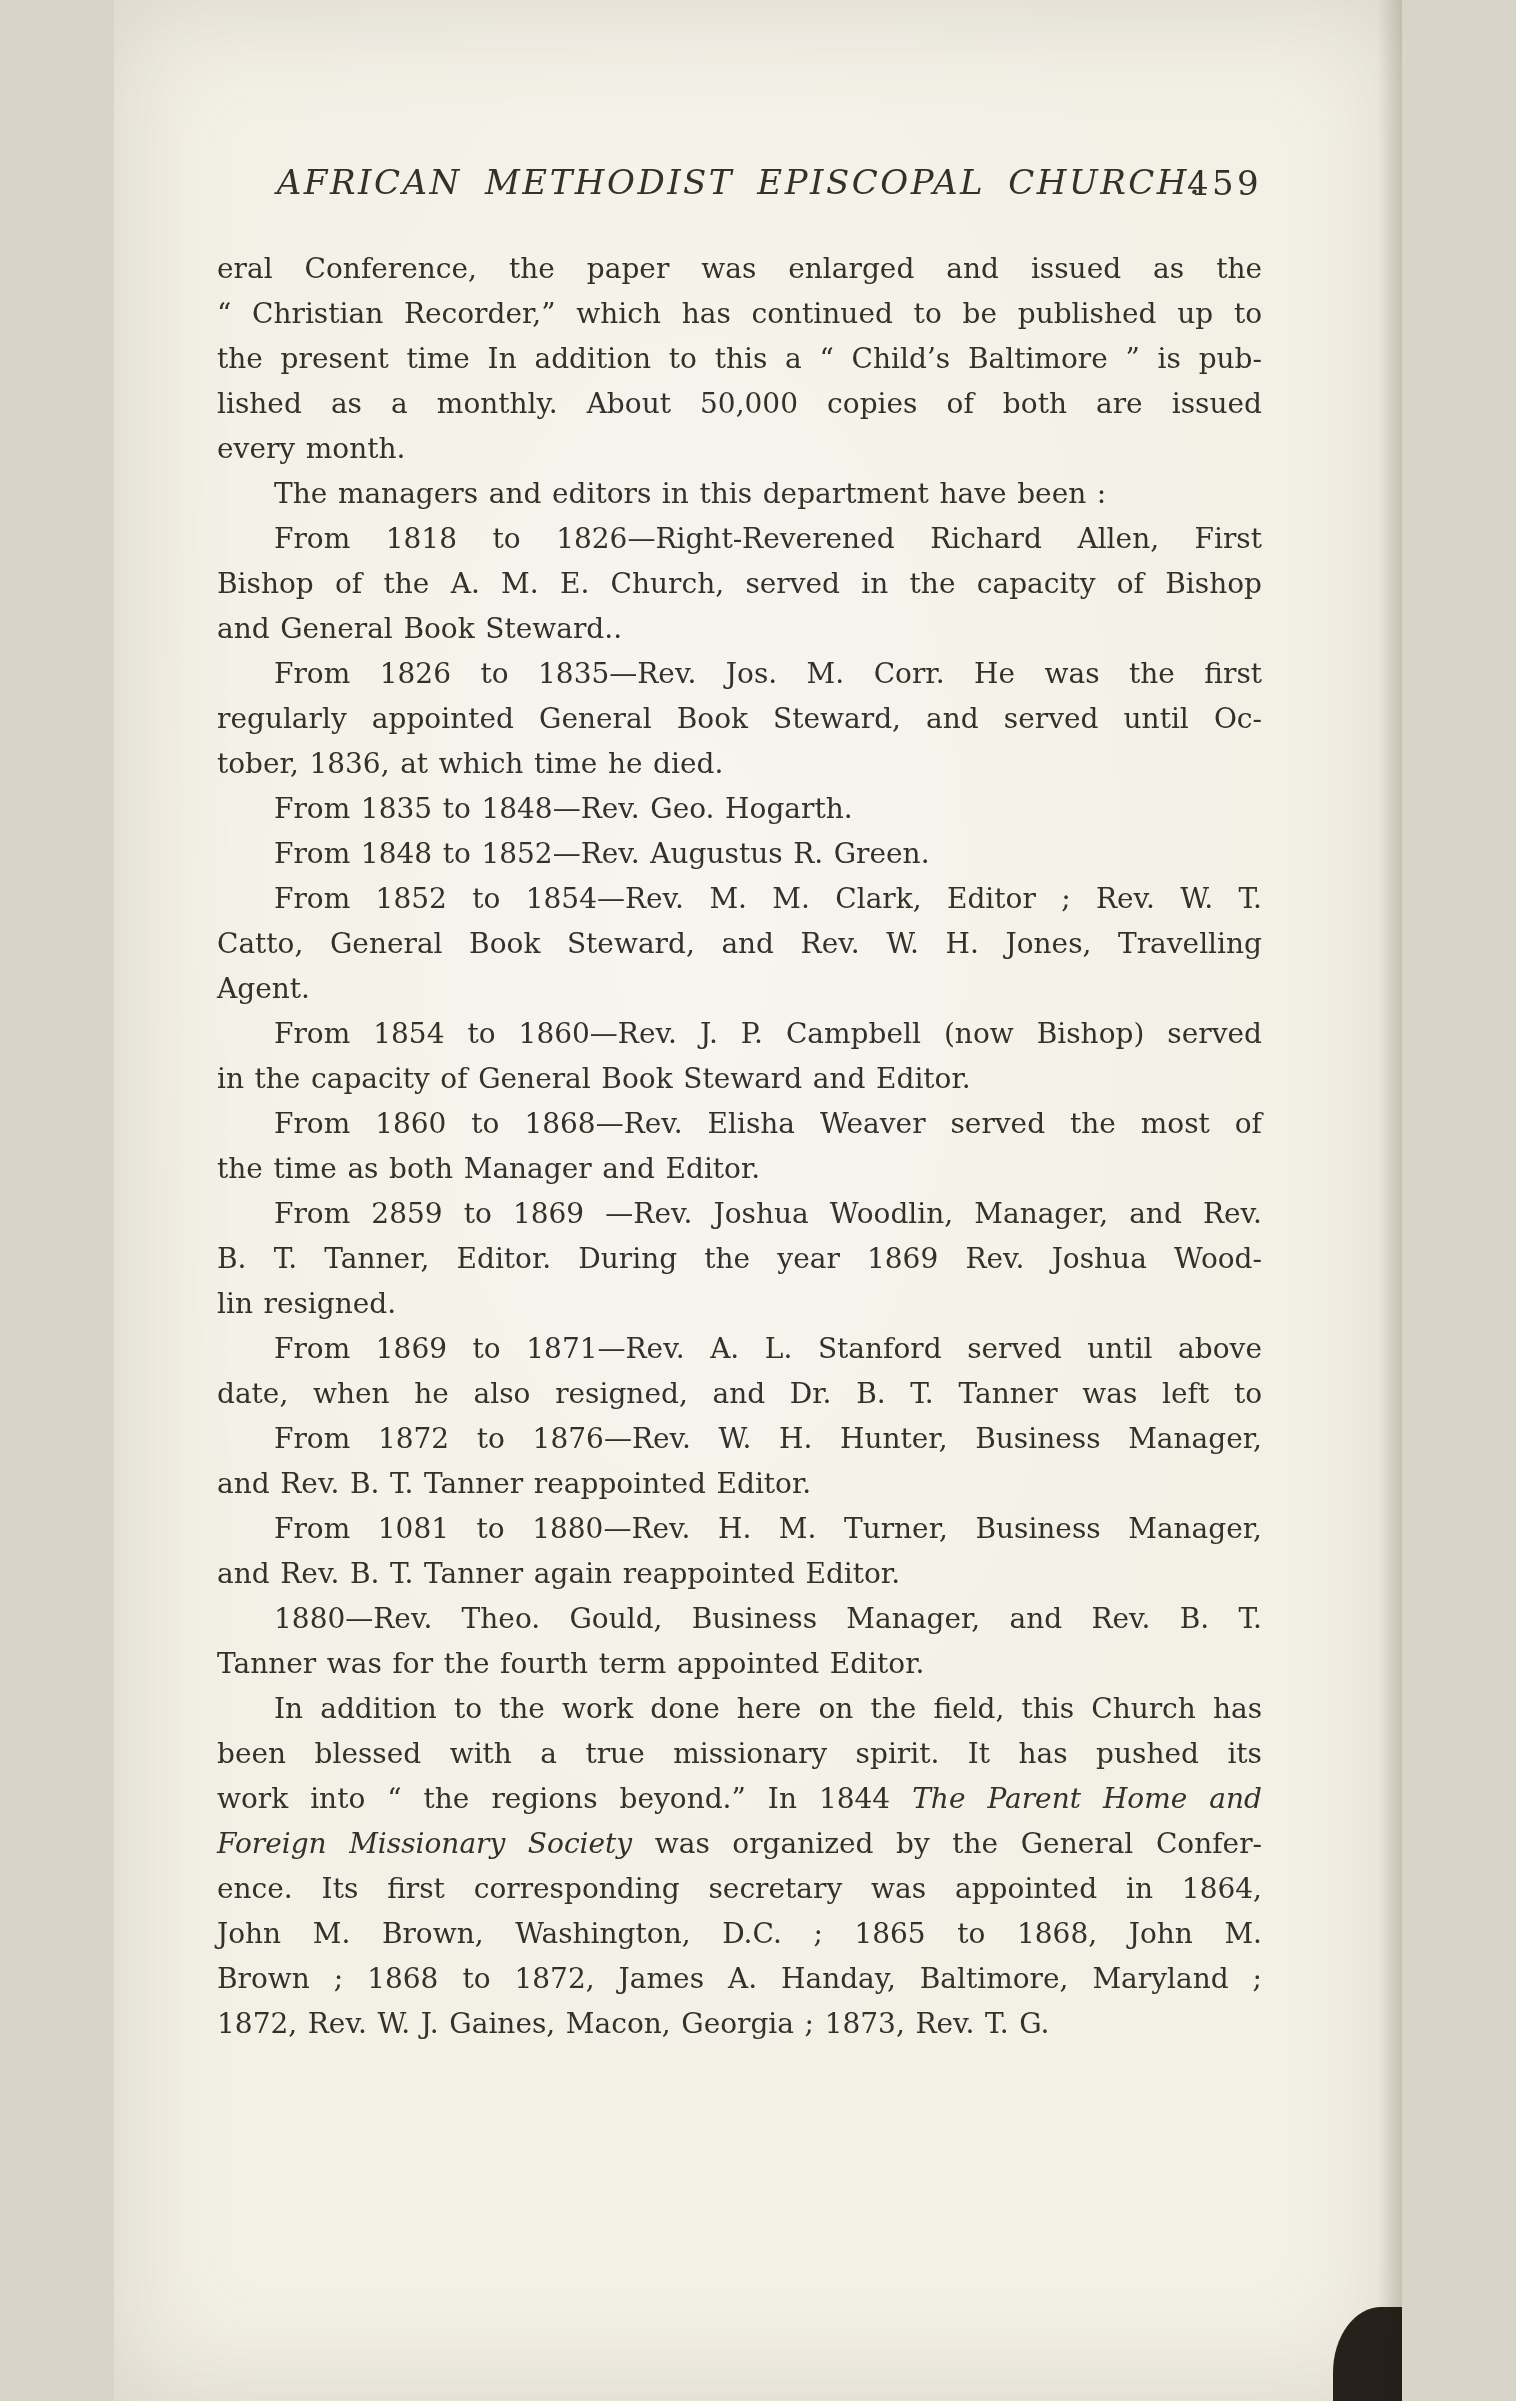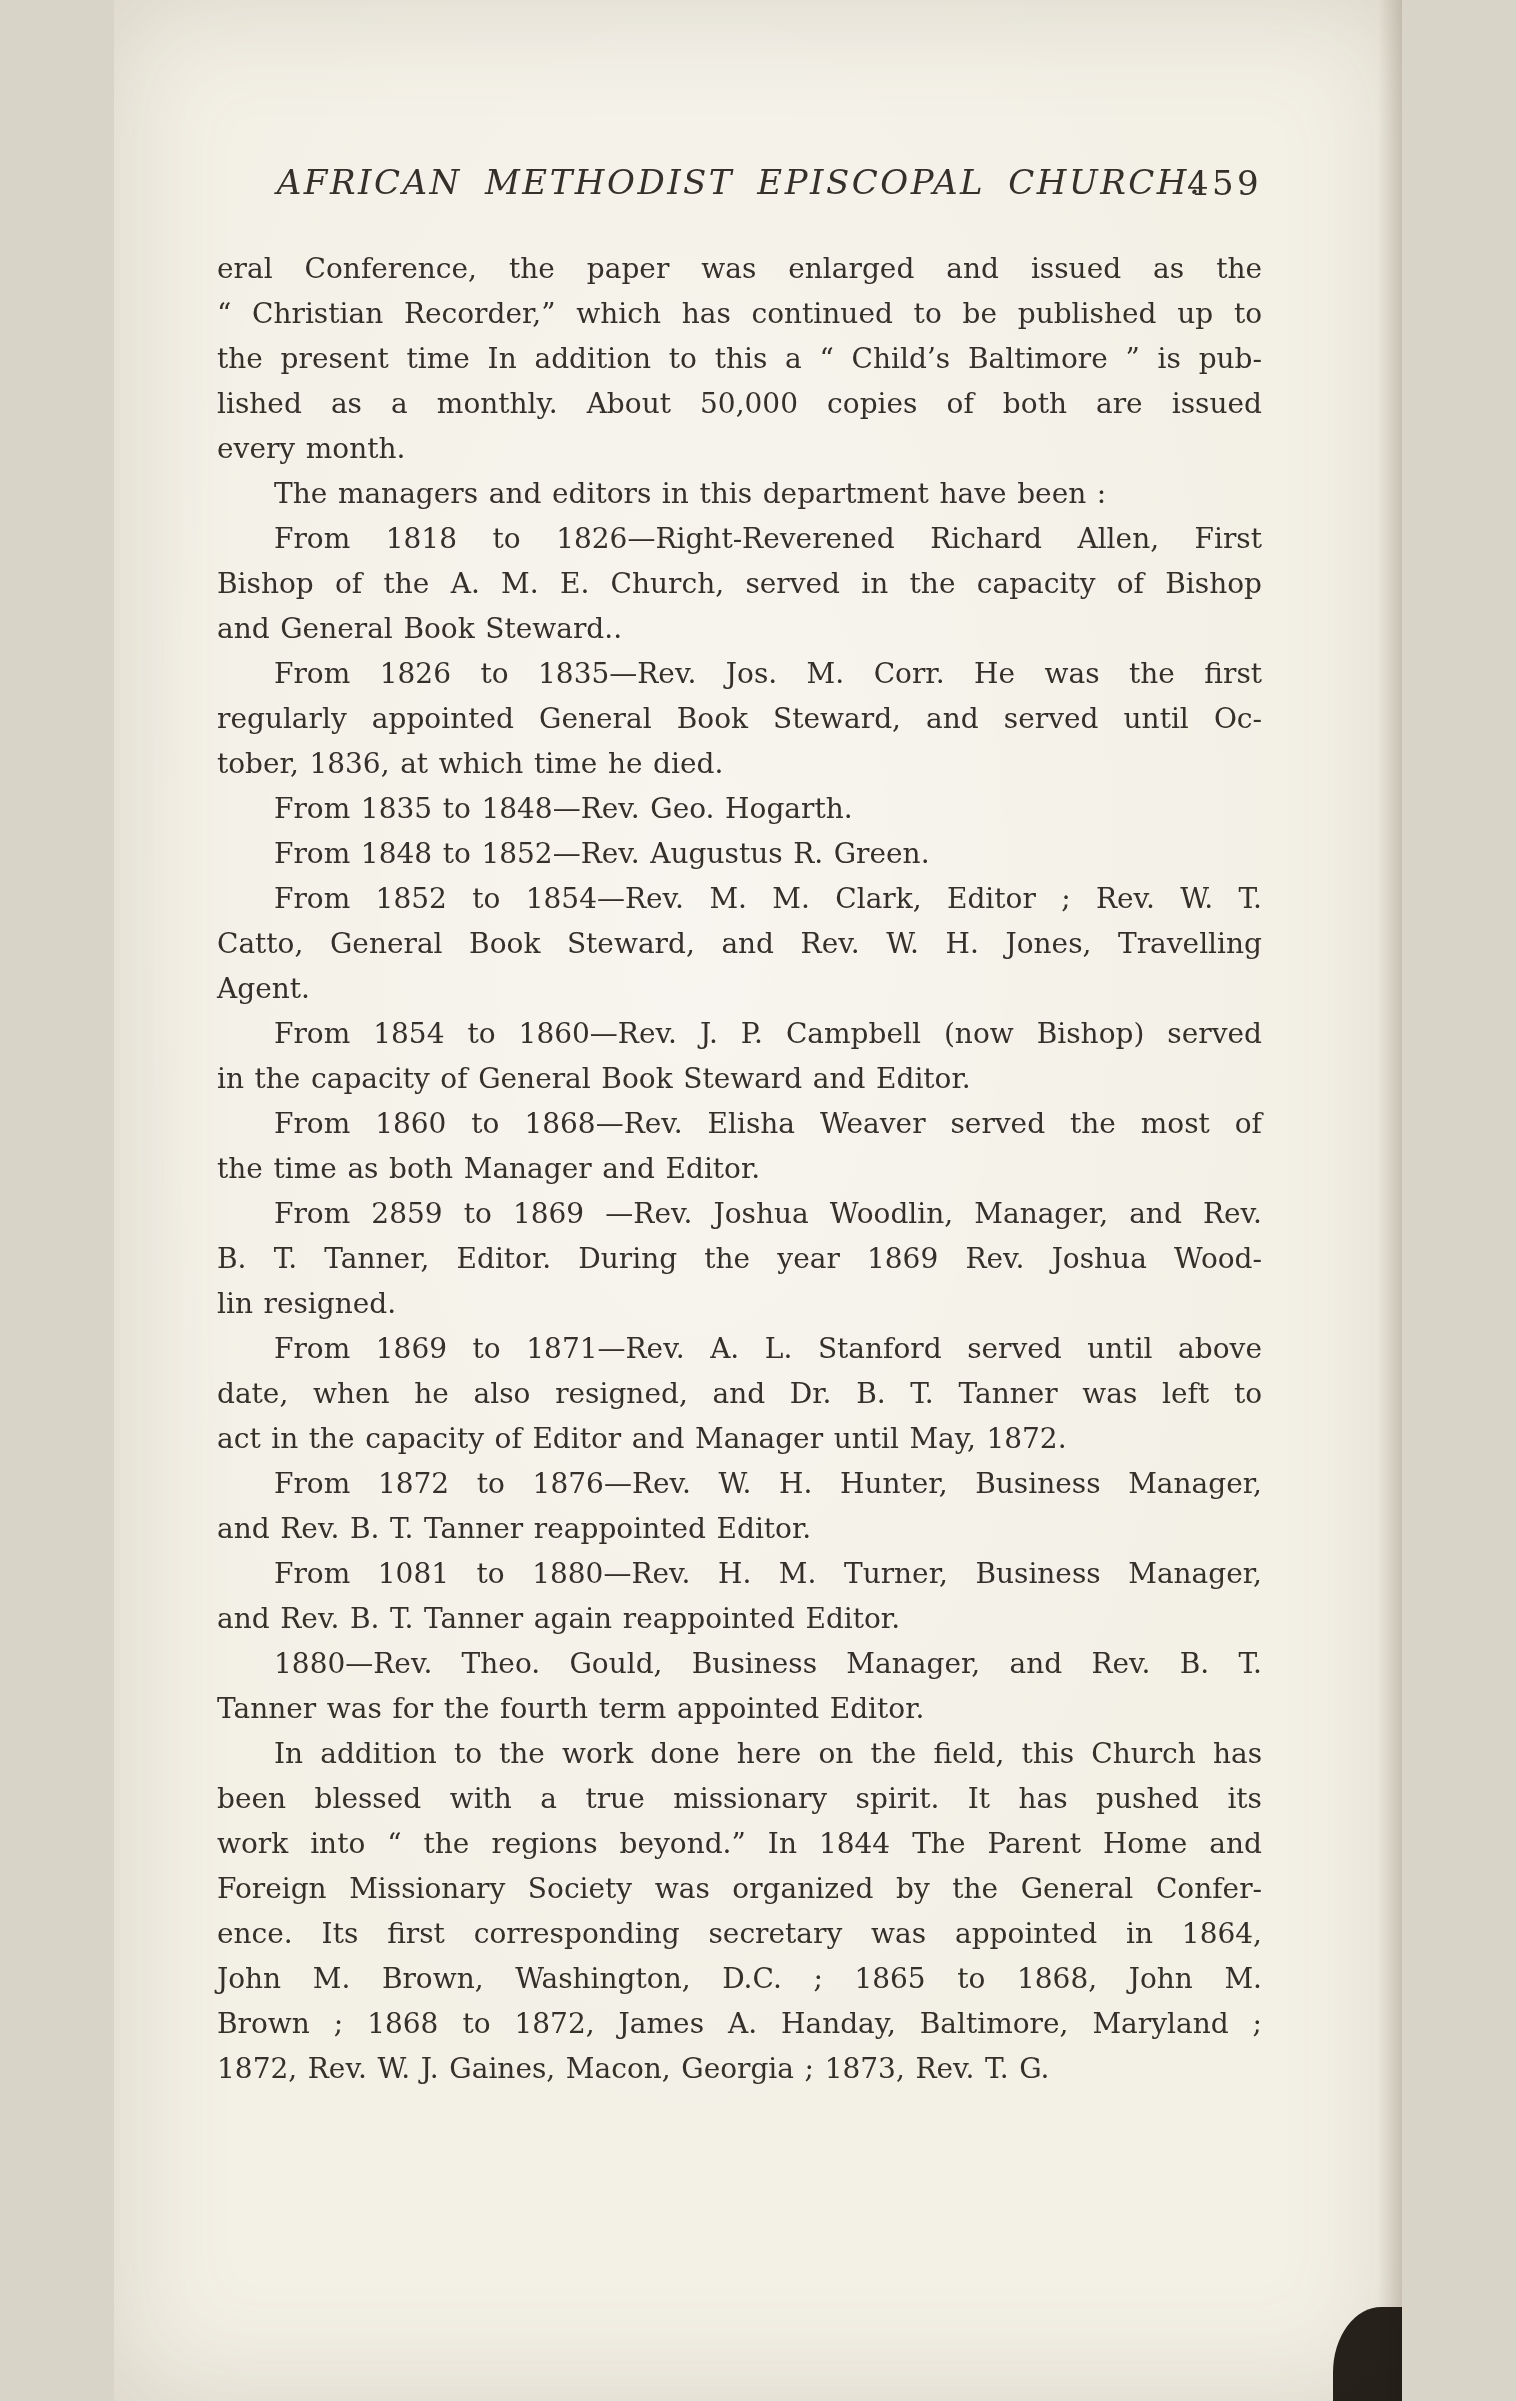--- a/index.html
+++ b/index.html
@@ -46,21 +46,21 @@
   .paragraph{margin:0;}
   .line{
     font-size:28px;
     line-height:45px;
     text-align:justify;
     text-align-last:justify;
     word-spacing:1.7px;
   }
   .line.last{text-align-last:left;}
   .line.indent{text-indent:57px;}
-  .italic{}
+  .italic{font-style:italic;}
 
   
   .scan-edge-right{
     position:absolute;right:0;top:0;bottom:0;width:23.6px;
     background:linear-gradient(to right, rgba(0,0,0,0), rgba(90,75,55,0.22));
   }
   .scan-line{
     position:absolute;left:1476px;top:244px;width:3.4px;height:2157px;
     background:rgba(55,45,35,0.55);
     box-shadow:0 0 3.4px rgba(55,45,35,0.45);
@@ -139,21 +139,20 @@
           <div class="line last"><span>the time as both Manager and Editor.</span></div>
         </div>
         <div class="paragraph">
           <div class="line indent"><span>From 2859 to 1869 —Rev. Joshua Woodlin, Manager, and Rev.</span></div>
           <div class="line"><span>B. T. Tanner, Editor.  During the year 1869 Rev. Joshua Wood-</span></div>
           <div class="line last"><span>lin resigned.</span></div>
         </div>
         <div class="paragraph">
           <div class="line indent"><span>From 1869 to 1871—Rev. A. L. Stanford  served until above</span></div>
           <div class="line"><span>date, when he also resigned, and Dr. B. T. Tanner was left to</span></div>
-          <div class="line last"><span>act in the capacity of Editor and Manager until May, 1872.</span></div>
         </div>
         <div class="paragraph">
           <div class="line indent"><span>From 1872 to 1876—Rev. W. H. Hunter, Business Manager,</span></div>
           <div class="line last"><span>and Rev. B. T. Tanner reappointed Editor.</span></div>
         </div>
         <div class="paragraph">
           <div class="line indent"><span>From 1081 to 1880—Rev. H. M. Turner, Business Manager,</span></div>
           <div class="line last"><span>and Rev. B. T. Tanner again reappointed Editor.</span></div>
         </div>
         <div class="paragraph">

